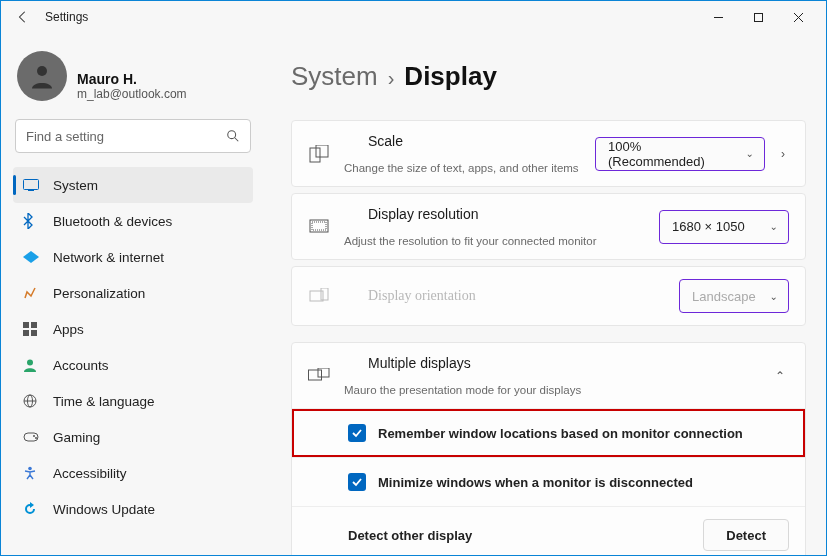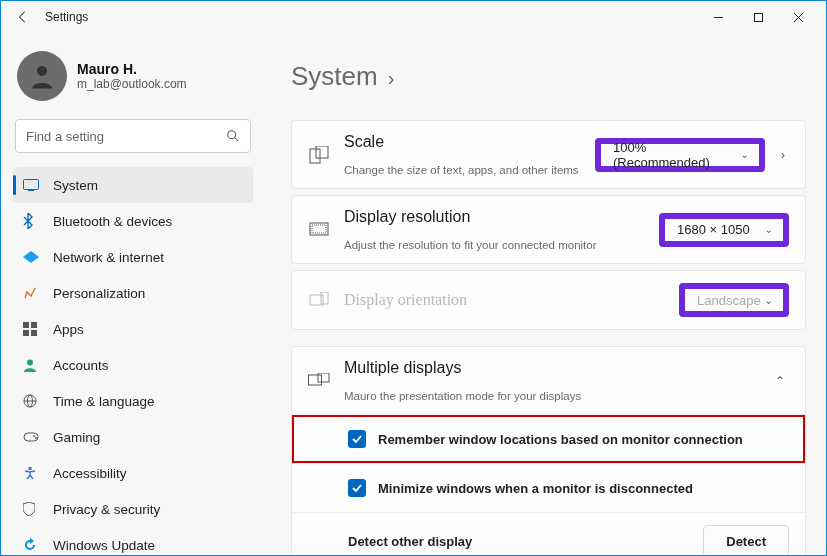--- a/index.html
+++ b/index.html
@@ -4,21 +4,21 @@
 <style>
 * { box-sizing: border-box; margin: 0; padding: 0; font-family: "Segoe UI", Arial, sans-serif; }
 body { width: 827px; height: 556px; background: #f7f7f7; border: 1px solid #0a84d6; position: relative; overflow: hidden; }
 .titlebar { height: 32px; display: flex; align-items: center; padding: 0 8px; }
 .titlebar .back { width: 28px; display:flex; align-items:center; justify-content:center; color:#444; cursor:pointer; }
 .titlebar .title { font-size: 12px; color:#222; margin-left: 8px; }
 .titlebar .spacer { flex:1; }
 .winbtn { width: 40px; height: 28px; display:flex; align-items:center; justify-content:center; color:#333; cursor:pointer; font-size:11px; }
 .content { display:flex; height: calc(100% - 32px); }
 .sidebar { width: 260px; padding: 14px 8px 8px 12px; }
-.user { display:flex; align-items:center; gap:10px; padding: 4px 4px 14px 4px; }
+.user { display:flex; align-items:flex-end; gap:10px; padding: 4px 4px 14px 4px; }
 .avatar { width: 50px; height:50px; border-radius:50%; background:#6b6b6b; display:flex; align-items:center; justify-content:center; color:#ddd; font-size:24px; }
 .user .name { font-size: 14px; font-weight:600; color:#111; }
 .user .email { font-size: 12px; color:#555; }
 .searchbox { height: 34px; border:1px solid #ccc; background:#fff; border-radius:4px; display:flex; align-items:center; padding: 0 10px; margin: 4px 2px 14px 2px; color:#666; font-size:13px; }
 .searchbox .ph { flex:1; }
 .searchbox .sicon { color:#555; font-size:12px; }
 .nav { display:flex; flex-direction:column; gap:0; }
 .nav-item { height: 36px; display:flex; align-items:center; gap:12px; padding: 0 10px; border-radius:4px; font-size:13.5px; color:#222; cursor:pointer; position:relative; }
 .nav-item.active { background:#eaeaea; }
 .nav-item.active::before { content:""; position:absolute; left:0; top:8px; bottom:8px; width:3px; background:#0067c0; border-radius:3px; }
@@ -26,24 +26,24 @@
 .main { flex:1; padding: 28px 20px 0 30px; overflow-y:auto; }
 .breadcrumb { display:flex; align-items:baseline; gap:10px; margin-bottom: 28px; }
 .breadcrumb .crumb1 { font-size: 26px; color:#6a6a6a; }
 .breadcrumb .sep { font-size: 20px; color:#6a6a6a; }
 .breadcrumb .crumb2 { font-size: 26px; font-weight:700; color:#111; }
 .section-title { font-size: 14px; font-weight:600; color:#222; margin-bottom: 14px; }
 .card { background:#fdfdfd; border:1px solid #e6e6e6; border-radius:4px; margin-bottom:6px; }
 .row { display:flex; align-items:center; padding: 12px 16px; gap:14px; min-height:58px; }
 .row .ricon { width:22px; color:#555; font-size:16px; display:flex; justify-content:center; }
 .row .rtext { flex:1; }
-.row .rtitle { font-size:16px; color:#1a1a1a; }
+.row .rtitle { font-size:14px; color:#1a1a1a;margin-left:24px; }
 .row .rdesc { font-size:11.5px; color:#6a6a6a; margin-top:13px; }
 .row .rctrl { display:flex; align-items:center; gap:8px; }
-.select { height:34px; border:6px solid #6d28d9; background:#fbfbfb; border-radius:4px; padding: 0 30px 0 12px; font-size:13px; color:#222; display:flex; align-items:center; position:relative; cursor:pointer; }
+.select { height:34px; border:1px solid #6d28d9; background:#fbfbfb; border-radius:4px; padding: 0 30px 0 12px; font-size:13px; color:#222; display:flex; align-items:center; position:relative; cursor:pointer; }
 .select .caret { position:absolute; right:10px; font-size:10px; color:#555; }
 .select.disabled { color:#aaa; cursor:default; }
 .chev { color:#555; font-size:12px; padding:0 4px 0 8px; }
 .row.disabled .rtitle, .row.disabled .ricon { color:#b8b8b8;font-family:Liberation Serif, serif; }
 .subrow { display:flex; align-items:center; padding: 12px 16px 12px 56px; gap:12px; min-height:48px;font-weight:bold; }
 .subrow.highlight { outline: 2px solid #c80000; outline-offset:-2px; }
 .chk { width:18px; height:18px; border-radius:3px; background:#0067c0; display:flex; align-items:center; justify-content:center; color:#fff; font-size:12px; cursor:pointer; flex-shrink:0; }
 .subrow .lbl { font-size:13px; color:#222; }
 .btn { height:32px; padding:0 22px; border:1px solid #d8d8d8; background:#fbfbfb; border-radius:4px; font-size:13px; color:#222; display:flex; align-items:center; cursor:pointer; }
 .sep-line { height:1px; background:#eee; }
@@ -178,42 +178,35 @@
       <div class="nav-item">
         <span class="nicon" style="color:#3a78d6">
           <svg width="14" height="14" viewBox="0 0 14 14">
               <circle cx="7" cy="2.5" r="1.8" fill="#3a78d6"></circle>
               <path d="M2 5 L7 6 L12 5 M7 6 L7 9 L4 13 M7 9 L10 13" stroke="#3a78d6" stroke-width="1.4" fill="none"></path>
             </svg>
         </span>
         <span>Accessibility</span>
       </div>
       <div class="nav-item">
-        <span class="nicon">
-          <svg width="12" height="14" viewBox="0 0 12 14">
-              <path d="M6 0 L12 2 L12 7 C12 11 6 14 6 14 C6 14 0 11 0 7 L0 2 Z" stroke="#555" fill="none"></path>
-            </svg>
-        </span>
-        <span>Privacy &amp; security</span>
-      </div>
-      <div class="nav-item">
         <span class="nicon" style="color:#0091d6">
           <svg width="14" height="14" viewBox="0 0 14 14">
               <path d="M12 7 A5 5 0 1 1 7 2 L7 0 L11 3 L7 6 L7 4 A3 3 0 1 0 10 7 Z" fill="#0091d6"></path>
             </svg>
         </span>
         <span>Windows Update</span>
       </div>
     </div>
   </div>
 
   <div class="main">
     <div class="breadcrumb">
       <span class="crumb1">System</span>
       <span class="sep">›</span>
+      <span class="crumb2">Display</span>
     </div>
 
 
     <div class="card">
       <div class="row">
         <div class="ricon">
           <svg width="20" height="18" viewBox="0 0 20 18">
               <rect x="1" y="3" width="10" height="14" stroke="#555" fill="none"></rect>
               <rect x="7" y="0" width="12" height="12" stroke="#555" fill="none"></rect>
             </svg>

